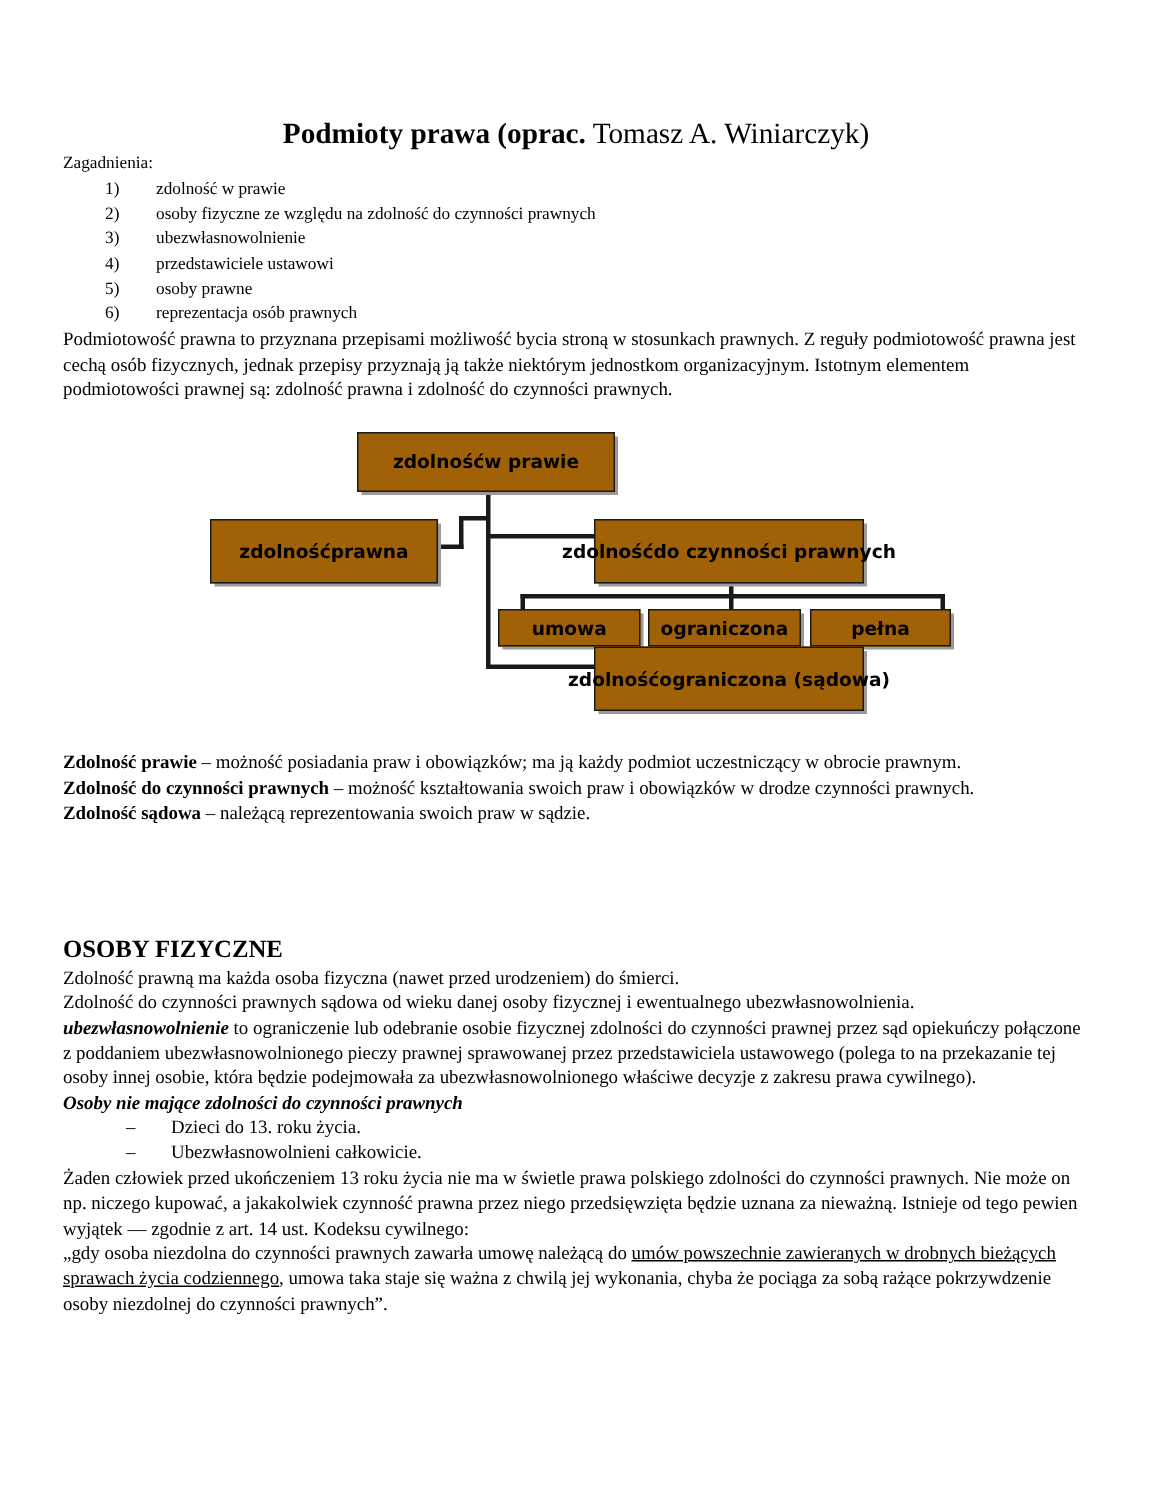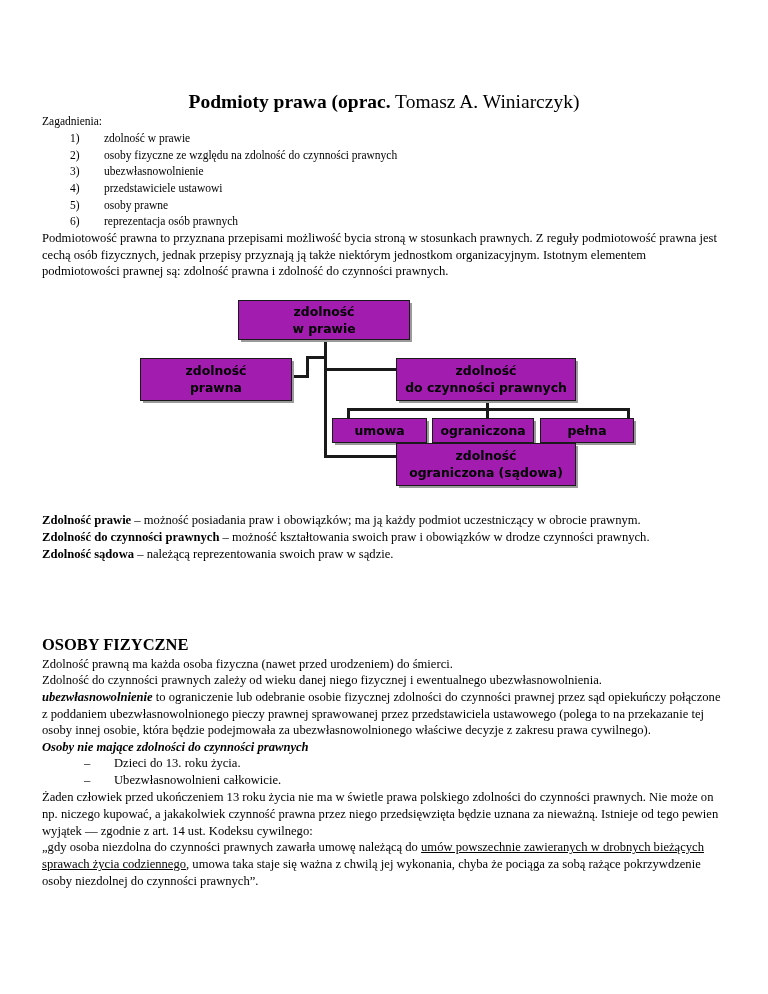--- a/index.html
+++ b/index.html
@@ -13,21 +13,21 @@
     font-family: "Liberation Serif", "DejaVu Serif", serif;
     color: #000000;
     position: relative;
     overflow: hidden;
   }
   .page {
     position: absolute;
     left: 0; top: 0;
     width: 768px;
     height: 826px;
-    padding: 12px 42px;
+    padding: 0 42px;
     box-sizing: border-box;
   }
 
   
   .doc-title {
     text-align: center;
     font-size: 19.5px;
     margin: 0;
     padding-top: 78px;
     line-height: 1.25;
@@ -82,28 +82,27 @@
   .diagram {
     position: absolute;
     left: 0; top: 0;
     width: 684px;
     height: 200px;
   }
   .node {
     position: absolute;
     box-sizing: border-box;
     border: 1.4px solid #1a1a1a;
-    background: #a21caf;
+    background: #a16207;
     box-shadow: 2.5px 2.5px 0 -0.5px #9a9a9a;
     font-family: "DejaVu Sans", "Liberation Sans", sans-serif;
     font-weight: bold;
     font-size: 12.4px;
     color: #000000;
     display: flex;
-    flex-direction: column;
     align-items: center;
     justify-content: center;
     line-height: 1.38;
     text-align: center;
     z-index: 3;
   }
   .node .ln { display: block; white-space: nowrap; }
   .conn {
     position: absolute;
     background: #1a1a1a;
@@ -241,21 +240,21 @@
     </div>
     <div class="row">
       <span class="b">Zdolność sądowa</span><span> – należącą reprezentowania swoich praw w sądzie.</span>
     </div>
   </div>
 
   <div style="height:72px;"></div>
 
   <div class="big-head">OSOBY FIZYCZNE</div>
   <p class="body">Zdolność prawną ma każda osoba fizyczna (nawet przed urodzeniem) do śmierci.</p>
-  <p class="body">Zdolność do czynności prawnych zależy od wieku danej niego fizycznej i ewentualnego ubezwłasnowolnienia.</p>
+  <p class="body">Zdolność do czynności prawnych sądowa od wieku danej osoby fizycznej i ewentualnego ubezwłasnowolnienia.</p>
 
   <p class="body gap-para">
     <span class="bi">ubezwłasnowolnienie</span><span> to ograniczenie lub odebranie osobie fizycznej zdolności do czynności prawnej przez sąd opiekuńczy połączone z poddaniem ubezwłasnowolnionego pieczy prawnej sprawowanej przez </span><span class="i">przedstawiciela ustawowego</span><span> (polega to na przekazanie tej osoby innej osobie, która będzie podejmowała za ubezwłasnowolnionego właściwe decyzje z zakresu prawa cywilnego).</span>
   </p>
 
   <p class="body gap-para bi">Osoby nie mające zdolności do czynności prawnych</p>
 
   <ul class="dash">
     <li>
       <span class="dash-mark">–</span>

